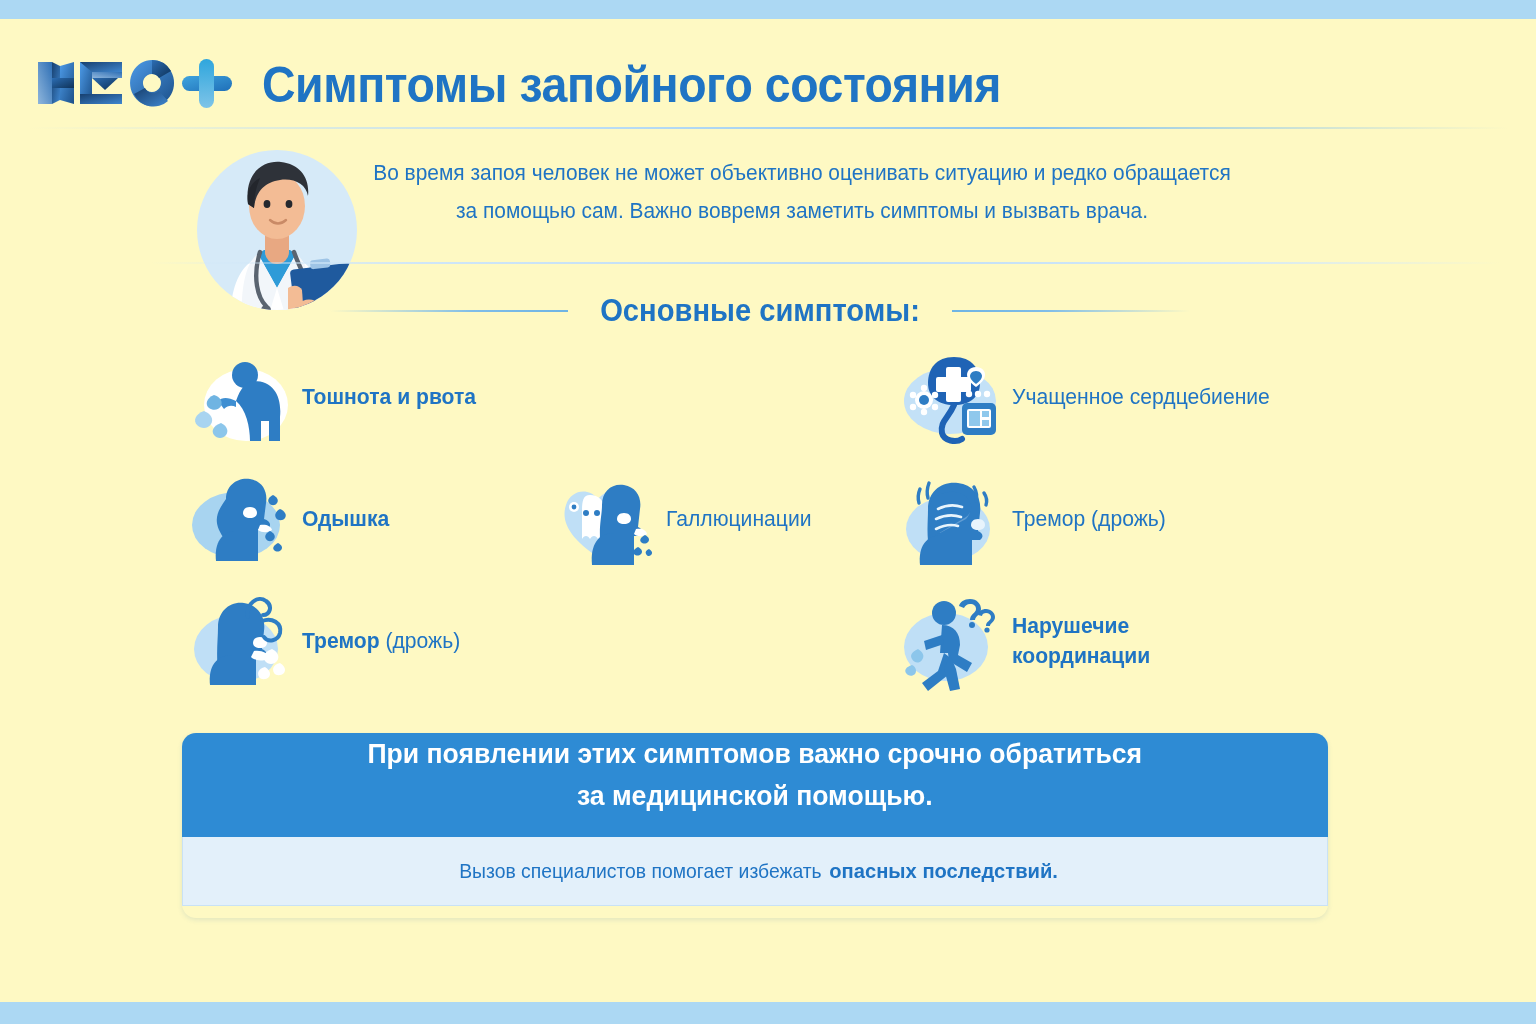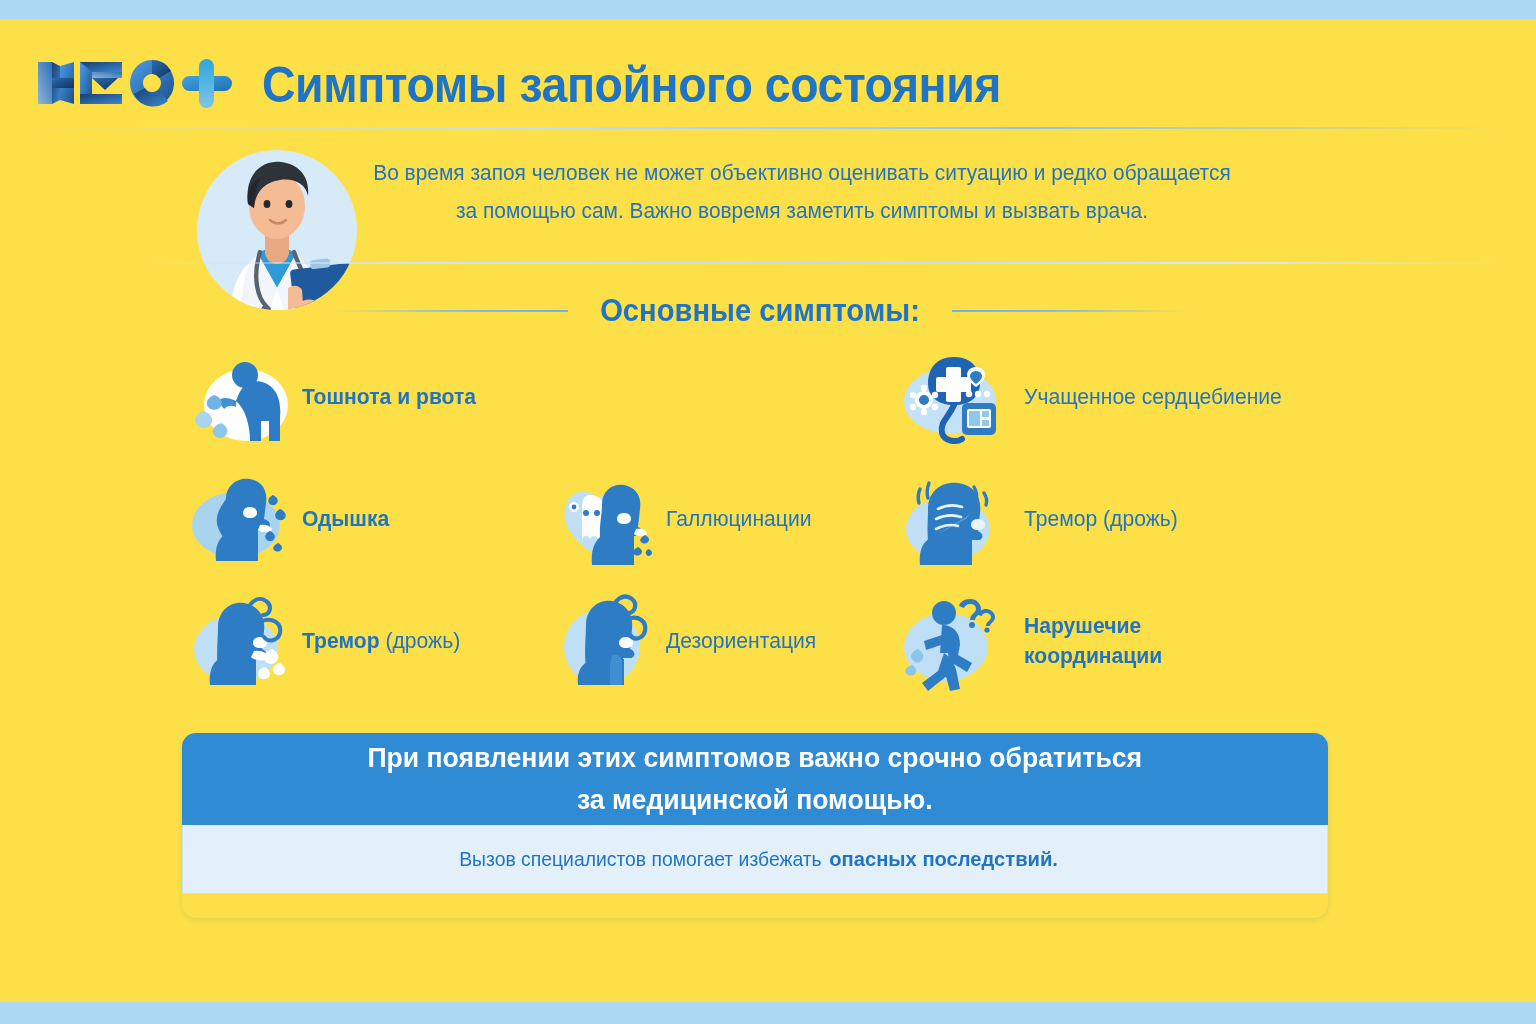--- a/index.html
+++ b/index.html
@@ -3,21 +3,21 @@
 <meta charset="utf-8">
 <style>
   html,body{margin:0;padding:0;}
   body{
     width:1536px;height:1024px;
     background:#ffffff;
     font-family:"Liberation Sans", sans-serif;
     overflow:hidden;
     position:relative;
   }
-  .page{position:absolute;inset:0;background:#fde047;}
+  .page{position:absolute;inset:0;background:#fef9c3;}
 
   
   .band-top{position:absolute;left:0;top:0;width:1536px;height:19px;background:#ACD8F3;}
   .band-bottom{position:absolute;left:0;top:1002px;width:1536px;height:22px;background:#ACD8F3;}
 
   
   .header{position:absolute;left:0;top:19px;width:1536px;height:108px;}
   .logo{position:absolute;left:30px;top:33px;width:205px;height:62px;}
   .title{
     position:absolute;left:262px;top:37px;
@@ -67,32 +67,32 @@
   .sitem{position:absolute;display:flex;align-items:center;height:110px;}
   .sitem .ico{width:104px;height:100px;flex:0 0 104px;position:relative;}
   .sitem .lbl{
     margin-left:10px;color:#1F74C4;font-size:22px;line-height:30px;
     font-weight:700;transform:scaleX(0.96);transform-origin:left center;
     white-space:pre-line;
   }
   .sitem .lbl.thin{font-weight:400;}
   .c1{left:8px;}
   .c2{left:372px;}
-  .c3{left:718px;gap:12px;}
+  .c3{left:718px;}
   .lbl .soft{font-weight:400;}
 
   
   .callout{
     position:absolute;left:182px;top:733px;width:1146px;height:185px;
     border-radius:14px;overflow:hidden;
     box-shadow:0 2px 5px rgba(40,110,170,0.13);
   }
   .callout-top{
-    height:92px;background:#2E8BD4;color:#ffffff;
-    display:flex;align-items:center;justify-content:center;text-align:center;
+    height:104px;background:#2E8BD4;color:#ffffff;
+    display:flex;align-items:flex-start;justify-content:center;text-align:center;
   }
   .callout-top span{
     font-size:28px;line-height:42px;font-weight:700;
     transform:scaleX(0.95);display:inline-block;white-space:pre-line;
   }
   .callout-bot{
     height:69px;background:#E3F0FA;color:#1F74C4;
     display:flex;align-items:center;justify-content:center;text-align:center;
     border:1px solid #C9E2F5;border-top:none;box-sizing:border-box;
   }
@@ -362,37 +362,20 @@
             <g fill="#FFFFFF">
               <path d="M84 58 c6 3 8 8 5 12 -3 4 -9 4 -12 0 -3 -4 -1 -9 7 -12z"></path>
               <path d="M92 72 c5 3 6 7 4 10 -3 3 -8 3 -10 0 -2 -4 -1 -8 6 -10z"></path>
               <path d="M77 76 c5 3 6 7 4 10 -3 3 -8 3 -10 0 -2 -4 -1 -8 6 -10z"></path>
             </g>
           </svg>
         </div>
         <div class="lbl"><span>Тремор</span><span class="soft"> (дрожь)</span></div>
       </div>
 
-      <div class="sitem c2">
-        <div class="ico">
-          <svg viewBox="0 0 104 100" width="104" height="100">
-            <circle cx="50" cy="56" r="38" fill="#BFDFF6"></circle>
-            <path d="M34 34 C34 18 46 8 60 10 C74 12 82 24 80 38 l-2 20 c5 2 6 6 2 9 l-9 0 0 10 -37 0 C32 58 34 46 34 34Z" fill="#2E7DC4"></path>
-            <path d="M26 94 C24 78 32 68 48 68 l24 0 0 26 Z" fill="#2E7DC4"></path>
-            <path d="M74 46 c5 0 7 3 7 6 0 3 -3 5 -7 5 -4 0 -7 -2 -7 -5 0 -3 2 -6 7 -6z" fill="#FFFFFF"></path>
-            <path d="M52 66 C58 60 64 60 68 64 c4 5 3 14 -2 20 l-6 8 -14 -2 C44 82 46 72 52 66Z" fill="#2E7DC4"></path>
-            <path d="M60 64 c6 -2 10 2 10 8 l0 22 -12 0 0 -20z" fill="#3F8FD2"></path>
-            <g stroke="#2E7DC4" stroke-width="4.2" fill="none" stroke-linecap="round">
-              <path d="M62 22 C60 8 72 2 80 8 C86 13 83 22 76 22"></path>
-              <path d="M76 28 C86 24 95 30 93 40 C91 48 82 50 78 44"></path>
-            </g>
-          </svg>
-        </div>
-        <div class="lbl thin">Дезориентация</div>
-      </div>
 
       <div class="sitem c3">
         <div class="ico">
           <svg viewBox="0 0 104 100" width="104" height="100">
             <ellipse cx="48" cy="56" rx="42" ry="34" fill="#BFDFF6"></ellipse>
             <circle cx="46" cy="22" r="12" fill="#2E7DC4"></circle>
             <path d="M44 34 C56 34 62 42 62 54 l-2 10 14 8 -5 9 -18 -11 -1 -8 -8 0 z" fill="#2E7DC4"></path>
             <path d="M46 62 l-6 18 -16 12 6 8 20 -16 4 -16z" fill="#2E7DC4"></path>
             <path d="M52 64 l6 14 4 20 -10 2 -6 -22 z" fill="#2E7DC4"></path>
             <path d="M44 44 l-18 6 2 9 18 -6z" fill="#2E7DC4"></path>

